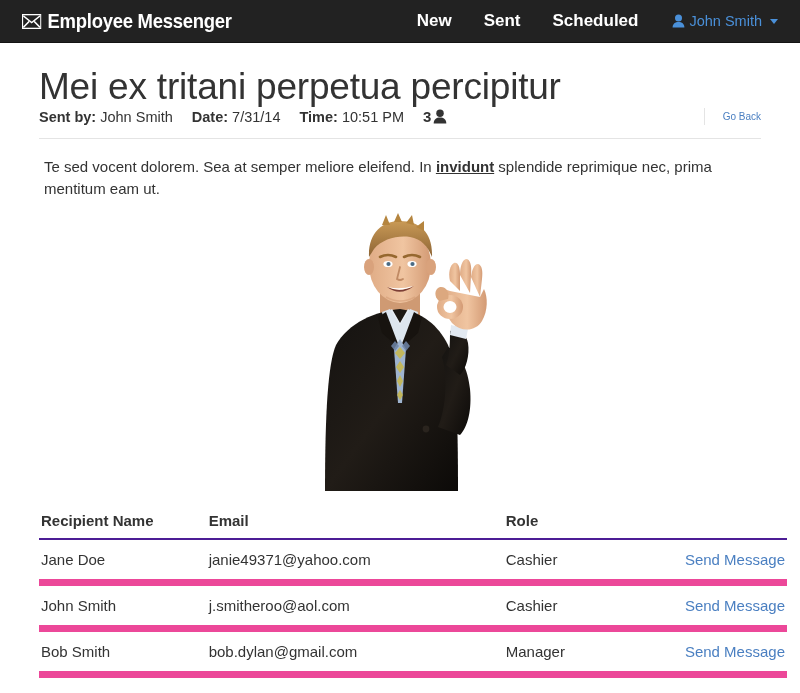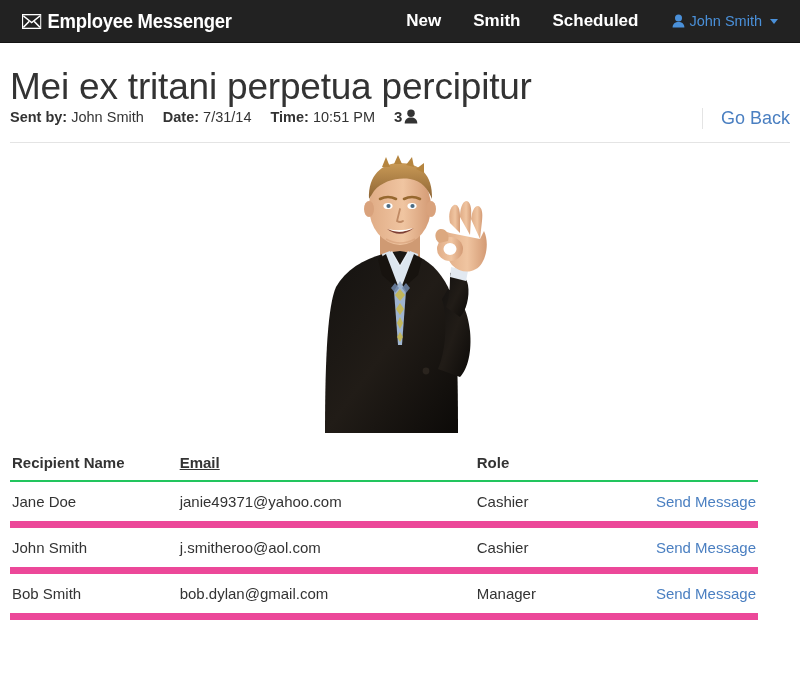--- a/index.html
+++ b/index.html
@@ -76,21 +76,21 @@
     display: inline-block;
     width: 0; height: 0;
     margin-left: 4px;
     border-left: 4.5px solid transparent;
     border-right: 4.5px solid transparent;
     border-top: 5px solid #4a90d9;
   }
 
   
   .container {
-    padding: 0 10px;
+    padding: 0 39px;
     box-sizing: border-box;
     width: 800px;
   }
 
   .page-title {
     font-size: 37px;
     font-weight: normal;
     color: #333333;
     margin: 24px 0 0 0;
     line-height: 1.1;
@@ -122,21 +122,21 @@
   .meta-right {
     margin-left: auto;
     display: flex;
     align-items: center;
     padding-left: 18px;
     border-left: 1px solid #e4e4e4;
     align-self: stretch;
   }
   .go-back {
     color: #4a7fc1;
-    font-size: 18px;
+    font-size: 10px;
     text-decoration: none;
   }
 
   
   .message-body {
     font-size: 15px;
     line-height: 1.52;
     color: #333333;
     margin: 17px 0 0 0;
     padding-left: 5px;
@@ -168,34 +168,34 @@
     width: 748px;
     border-collapse: collapse;
     margin-top: 13px;
     font-size: 15px;
   }
   .recipients th {
     text-align: left;
     font-weight: bold;
     color: #333333;
     padding: 8px 8px 9px 2px;
-    border-bottom: 2px solid #22c55e;
+    border-bottom: 2px solid #4c1d95;
     white-space: nowrap;
   }
   .recipients td {
     padding: 11px 8px 11px 2px;
     border-bottom: 7px solid #ec4899;
     color: #333333;
     white-space: nowrap;
   }
   .recipients tr:first-child th {
     border-top: none;
   }
   .col-name { width: 158px; }
-  .col-email { width: 288px; text-decoration: underline; }
+  .col-email { width: 288px; }
   .col-role { width: 170px; }
   .col-action { text-align: right; padding-right: 2px !important; margin-left: 44px; }
   .send-message {
     color: #4a7fc1;
     text-decoration: none;
     font-size: 15px;
   }
 </style>
 </head>
 <body>
@@ -207,21 +207,21 @@
         <rect x="0.5" y="0.5" width="21" height="14" fill="none" stroke="#ffffff" stroke-width="1.6"></rect>
         <path d="M1.5 1.8 L11 8.6 L20.5 1.8" fill="none" stroke="#ffffff" stroke-width="1.6"></path>
         <path d="M1.5 13.4 L8.2 7.4 M20.5 13.4 L13.8 7.4" fill="none" stroke="#ffffff" stroke-width="1.6"></path>
       </svg>
     </span>
     <span>Employee Messenger</span>
   </a>
 
   <div class="nav-links">
     <a class="nav-link" href="#">New</a>
-    <a class="nav-link" href="#">Smith</a>
+    <a class="nav-link" href="#">Sent</a>
     <a class="nav-link" href="#">Scheduled</a>
     <a class="nav-user" href="#">
       <span class="user-icon">
         <svg width="13" height="14" viewBox="0 0 13 14">
           <circle cx="6.5" cy="3.9" r="3.5" fill="#4a90d9"></circle>
           <path d="M0.6 13.6 C0.6 9.6 3.2 7.9 6.5 7.9 C9.8 7.9 12.4 9.6 12.4 13.6 Z" fill="#4a90d9"></path>
         </svg>
       </span>
       <span>John Smith</span>
       <span class="caret"></span>
@@ -253,20 +253,23 @@
           <circle cx="6.5" cy="3.9" r="3.5" fill="#333333"></circle>
           <path d="M0.6 13.6 C0.6 9.6 3.2 7.9 6.5 7.9 C9.8 7.9 12.4 9.6 12.4 13.6 Z" fill="#333333"></path>
         </svg>
       </span>
     </span>
     <span class="meta-right">
       <a class="go-back" href="#">Go Back</a>
     </span>
   </div>
 
+  <p class="message-body">
+    <span>Te sed vocent dolorem. Sea at semper meliore eleifend. In </span><b>invidunt</b><span> splendide reprimique nec, prima mentitum eam ut.</span>
+  </p>
 
   <div class="photo-wrap">
     <div class="photo">
       <svg width="205" height="278" viewBox="0 0 205 278">
         <defs>
           <linearGradient id="skin" x1="0" y1="0" x2="1" y2="0">
             <stop offset="0%" stop-color="#e0ac86"></stop>
             <stop offset="55%" stop-color="#f0c5a1"></stop>
             <stop offset="100%" stop-color="#d39a74"></stop>
           </linearGradient>

